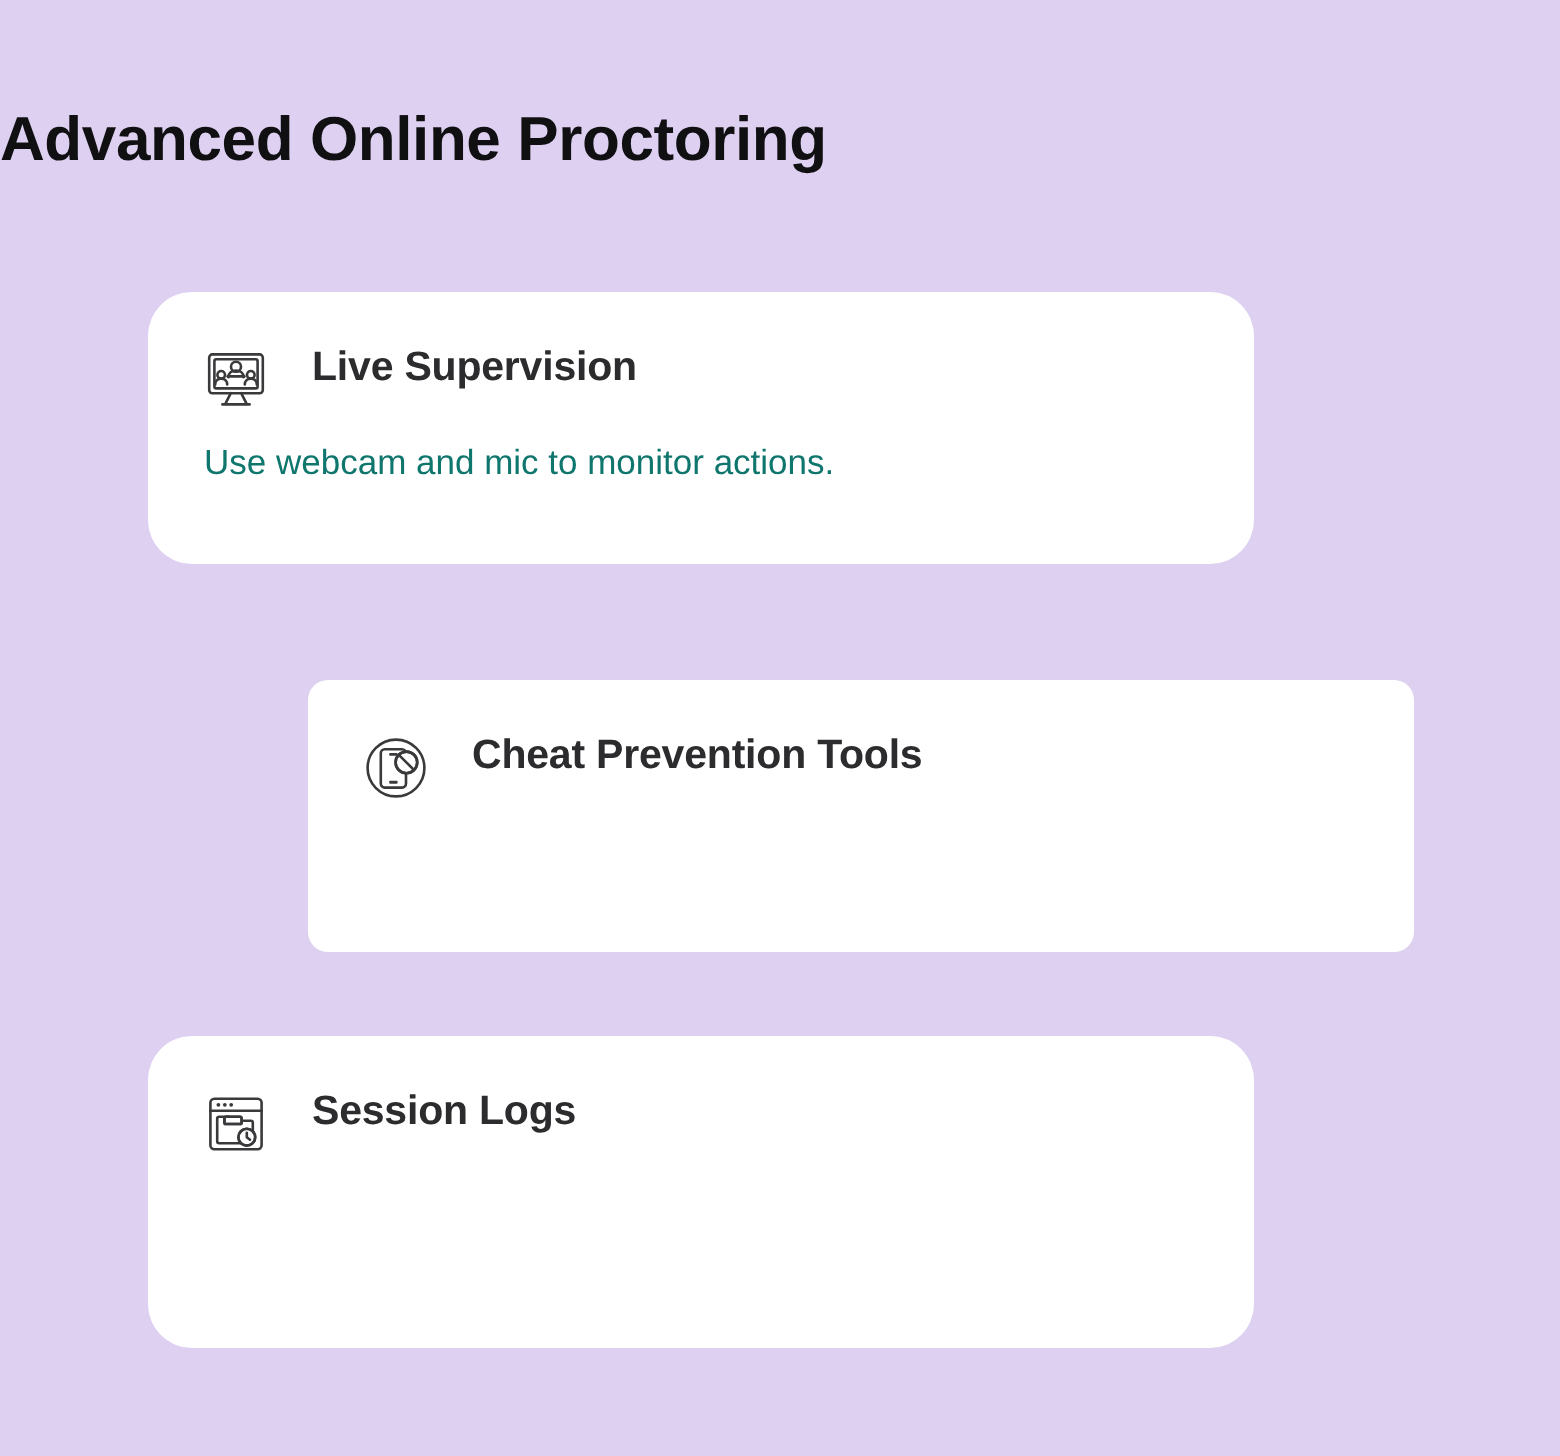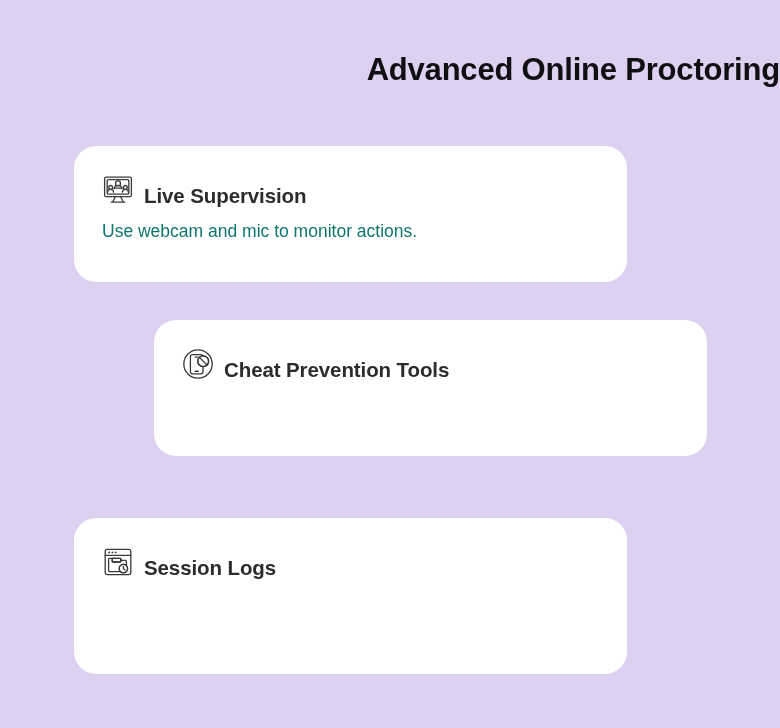--- a/index.html
+++ b/index.html
@@ -17,42 +17,42 @@
     position: relative;
     width: 780px;
     height: 728px;
     box-sizing: border-box;
   }
   .page-title {
     position: absolute;
     left: 0;
     top: 52px;
     width: 780px;
-    text-align: right;
+    text-align: left;
     font-size: 31px;
     font-weight: bold;
     color: #100f12;
     letter-spacing: -0.2px;
   }
   .card {
     position: absolute;
     background: #ffffff;
     border-radius: 22px;
   }
   .card-1 { left: 74px; top: 146px; width: 553px; height: 136px; }
-  .card-2 { left: 154px; top: 320px; width: 553px; height: 136px; }
+  .card-2 { left: 154px; top: 340px; width: 553px; height: 136px; border-radius: 10px; }
   .card-3 { left: 74px; top: 518px; width: 553px; height: 156px; }
 
   .card-head {
     position: absolute;
     left: 28px;
     top: 28px;
     display: flex;
-    align-items: flex-end;
-    gap: 10px;
+    align-items: flex-start;
+    gap: 22px;
   }
   .card-icon {
     width: 32px;
     height: 32px;
     flex: 0 0 32px;
     display: block;
   }
   .card-icon svg { display: block; }
   .card-title {
     font-size: 20.5px;

